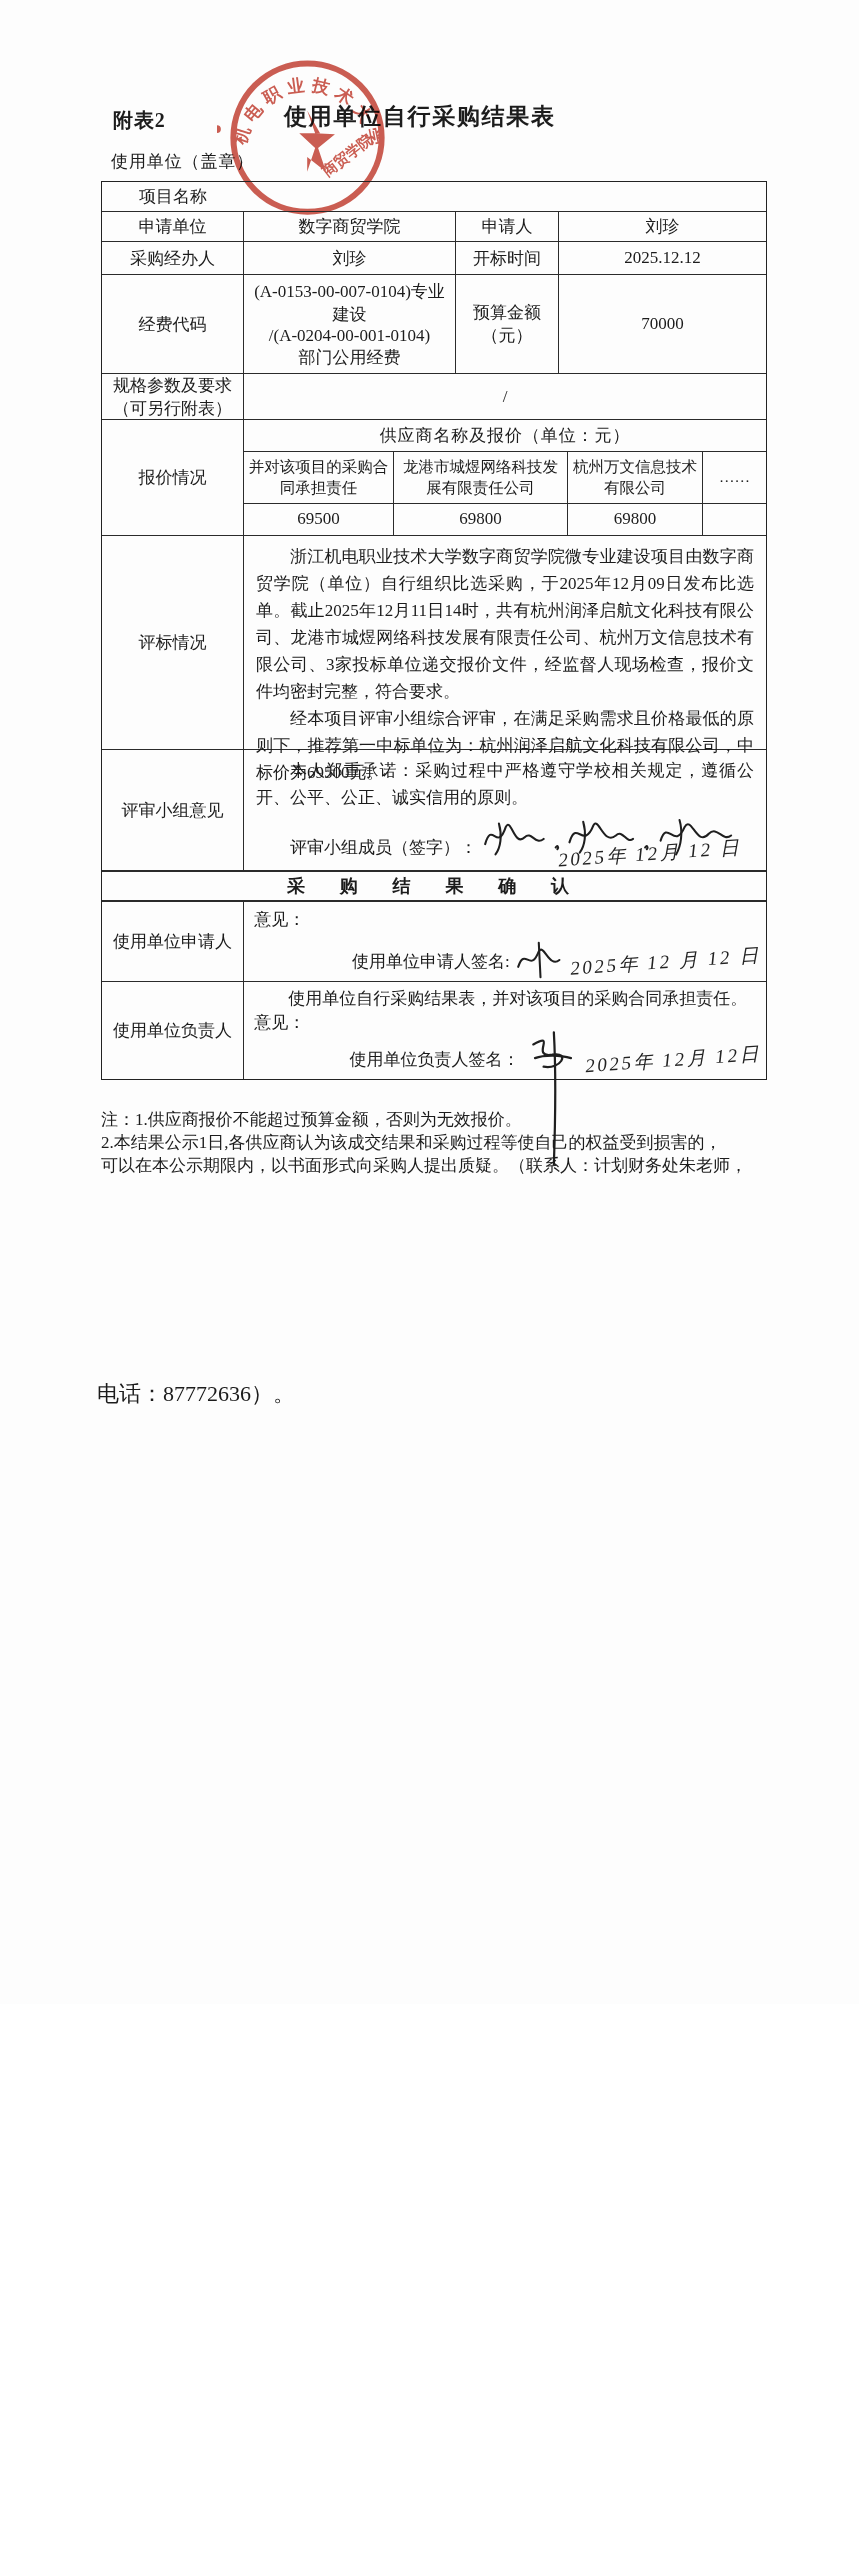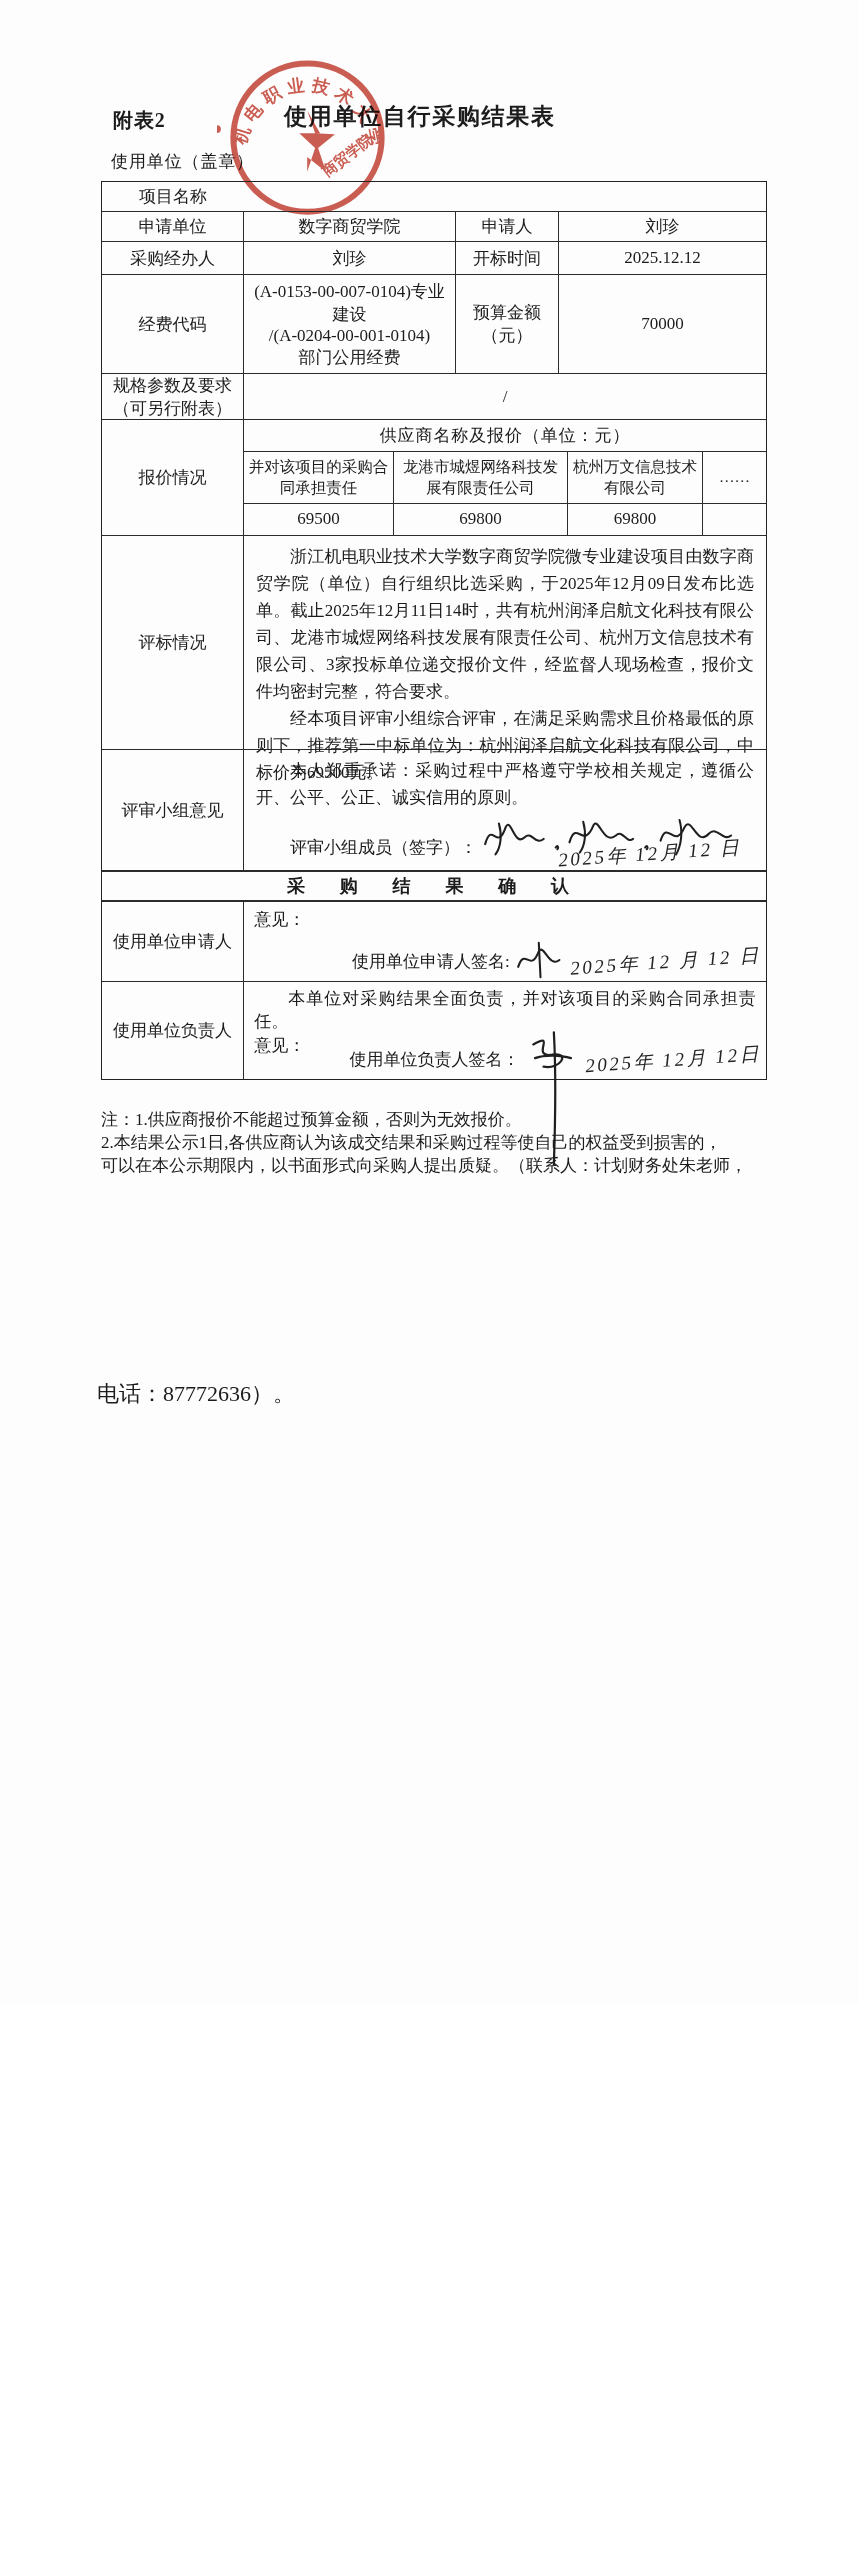--- a/index.html
+++ b/index.html
@@ -184,21 +184,21 @@
             </g>
           </svg>
           <span class="hand">2025年 12 月 12  日</span>
         </div>
       </div>
     </div>
 
     <div class="trow h113">
       <div class="cell c1">使用单位负责人</div>
       <div class="cell merged opin-cell">
-        <div class="para" style="line-height:23px">本单位对采购结果全面负责，并对该项目的采购合同承担责任。</div>
+        <div class="para" style="line-height:23px">使用单位自行采购结果表，并对该项目的采购合同承担责任。</div>
         <div>意见：</div>
         <div class="signrow">
           <span>使用单位负责人签名：</span>
           <svg class="sig" width="60" height="48" viewBox="0 0 70 56" style="overflow:visible">
             <g fill="none" stroke="#1f1f1f" stroke-width="2.6" stroke-linecap="round">
               <path d="M12 18 C40 2 8 34 34 30 C56 26 44 48 24 44"></path>
               <path d="M36 4 C38 40 38 100 36 158"></path>
               <path d="M14 34 C24 30 44 30 56 34"></path>
             </g>
           </svg>

